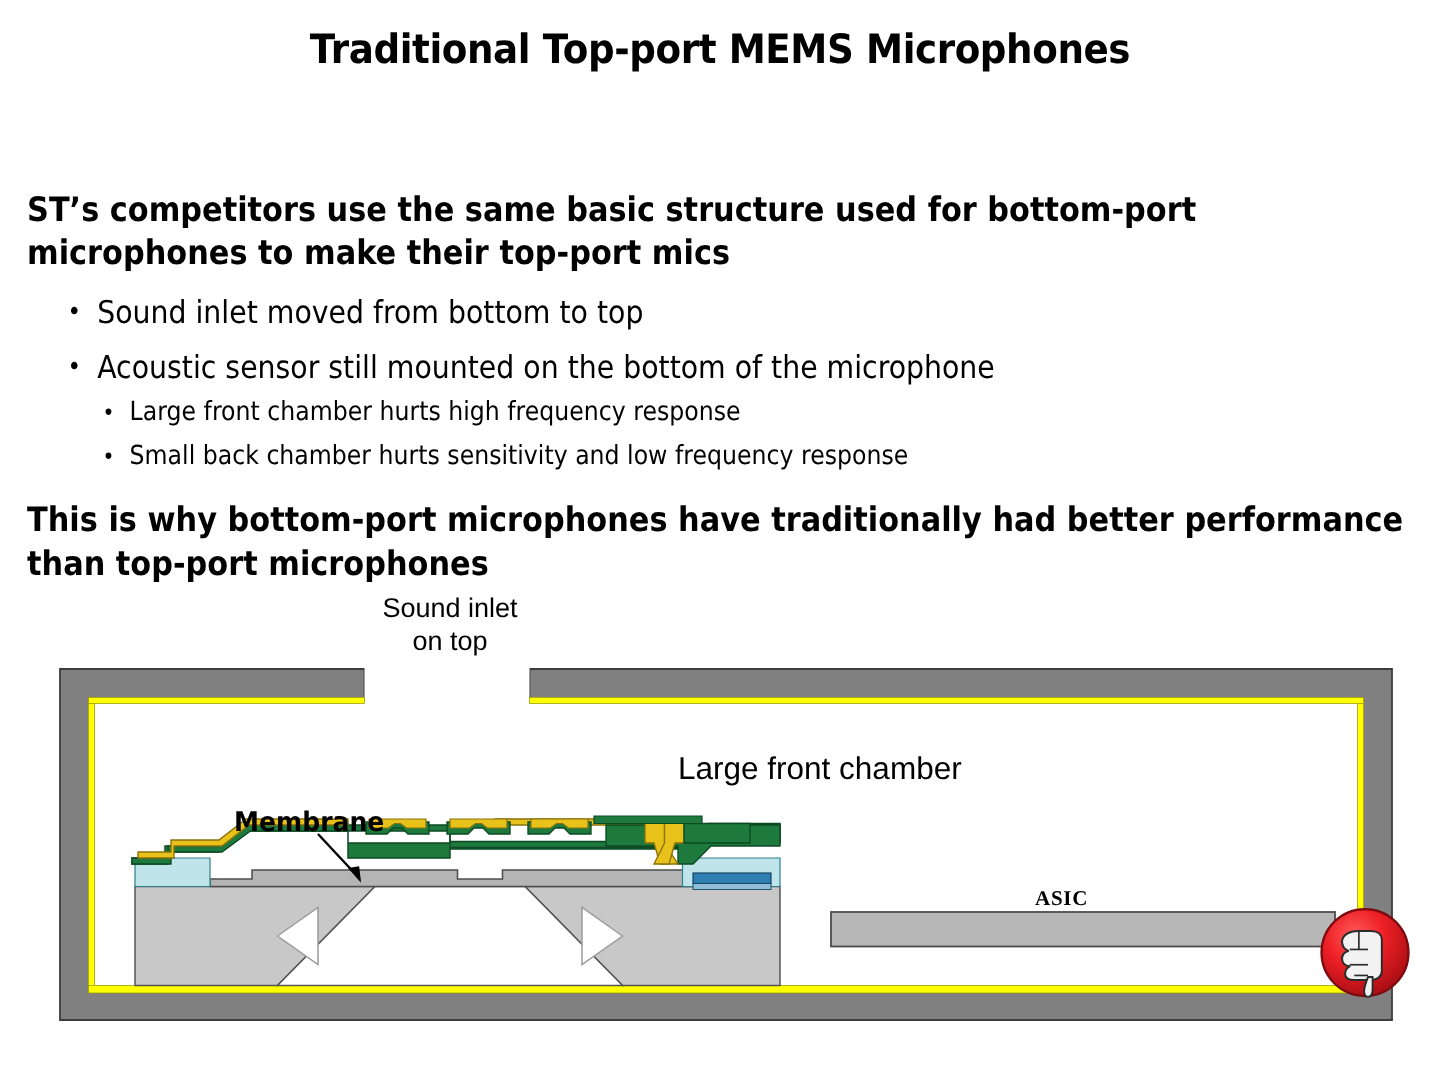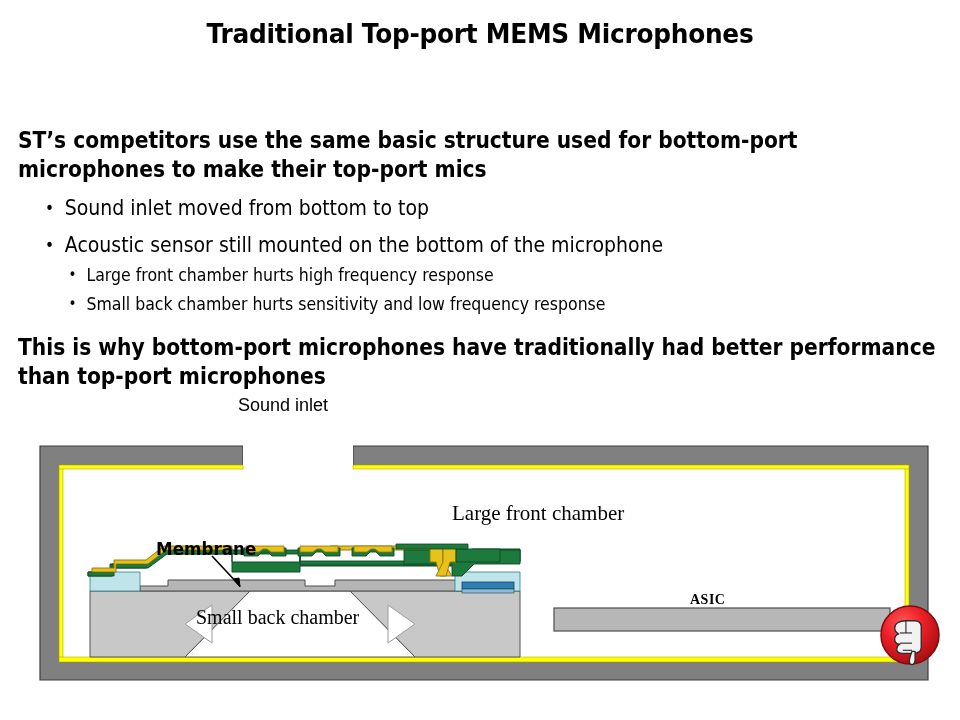--- a/index.html
+++ b/index.html
@@ -87,32 +87,32 @@
     width:1025px;
   }
 
   
   .diagram{
     position:absolute;
     left:0;top:386px;width:960px;height:334px;
   }
   .inlet-label{
     position:absolute;
-    left:175px;top:8px;width:216px;
+    left:192px;top:8px;width:216px;
     text-align:center;
     font-family:"Liberation Sans", sans-serif;
     font-size:18px;
     line-height:22px;
     color:#000000;
   }
   .diag-svg{position:absolute;left:0;top:0;}
 
   .floating-label{
     position:absolute;
-    font-family:Liberation Serif, serif;
+    font-family:Liberation Sans, sans-serif;
     color:#000000;
     white-space:nowrap;
   }
   .lbl-front{ left:452px; top:115px; font-size:21px; }
   .lbl-back { left:196px; top:220px; font-size:20px; }
   .lbl-asic { left:690px; top:206px; font-size:14px; font-weight:bold;
               font-family:Liberation Serif, serif; letter-spacing:0.5px;}
   .lbl-memb { left:156px; top:152px; font-size:18px; font-weight:bold;
               font-family:"DejaVu Sans", sans-serif; transform:scaleX(0.93);
               transform-origin:left top;}
@@ -147,20 +147,21 @@
       <span>Small back chamber hurts sensitivity and low frequency response</span>
     </div>
 
     <div class="conclusion">This is why bottom-port microphones have traditionally had better performance than top-port microphones</div>
   </div>
 
   <div class="diagram">
 
     <div class="inlet-label">
       <div>Sound inlet</div>
+      <div>on top</div>
     </div>
 
     <svg class="diag-svg" width="960" height="334" viewBox="0 0 960 334">
 
       <defs>
         <radialGradient id="badgeGrad" cx="38%" cy="30%" r="75%">
           <stop offset="0%" stop-color="#ff5a5a"></stop>
           <stop offset="45%" stop-color="#ee2026"></stop>
           <stop offset="100%" stop-color="#a50d12"></stop>
         </radialGradient>
@@ -276,18 +277,17 @@
 
           <path d="M-10,-2 L 2,-2" stroke="#2b2b2b" stroke-width="1.1" fill="none"></path>
           <path d="M-10,8 L 2,8" stroke="#2b2b2b" stroke-width="1.1" fill="none"></path>
           <path d="M-7,15 L 2,15" stroke="#2b2b2b" stroke-width="1.1" fill="none"></path>
           <path d="M-4,-14 L -4,-2" stroke="#2b2b2b" stroke-width="1.1" fill="none"></path>
         </g>
       </g>
     </svg>
 
     <div class="floating-label lbl-front">Large front chamber</div>
-    <div class="floating-label lbl-back">Small back chamber</div>
     <div class="floating-label lbl-asic">ASIC</div>
     <div class="floating-label lbl-memb">Membrane</div>
 
   </div>
 </div>
 
 </body></html>

